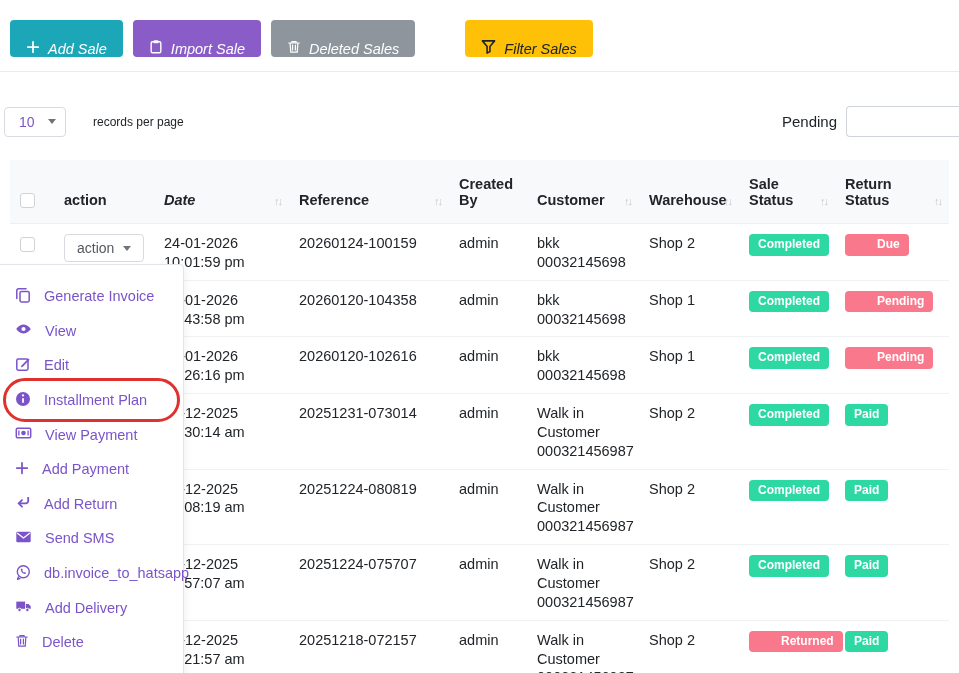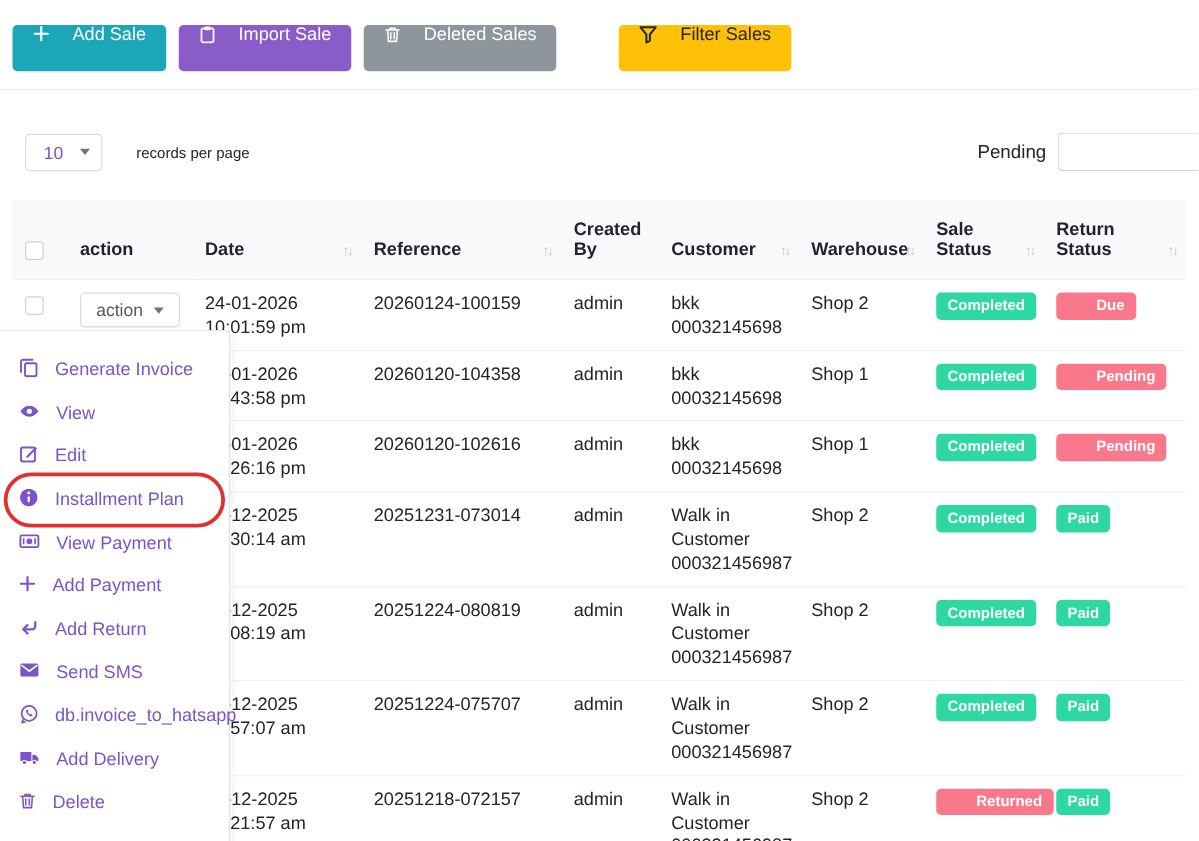--- a/index.html
+++ b/index.html
@@ -2,46 +2,46 @@
 <html style="--teal: #1ba7b7; --purple: #8a5cc8; --gray: #8e959d; --yellow: #fec107; --menu_purple: #7a54c8; --badge_green: #2dd8a2; --badge_red: #f9788c; --annotation_red: #e03131; --header_bg: #f8f9fa; --border_light: #e9ecef;"><head>
 <meta charset="utf-8">
 <style>
   * { box-sizing: border-box; margin: 0; padding: 0; }
   html,body { background:#fff; }
   body { font-family: "Liberation Sans", sans-serif; color:#212529; }
   #app { position:relative; width:959px; height:673px; overflow:hidden; background:#fff; }
 
   
   .toolbar { padding:20px 10px 14px 10px; display:flex; gap:10px; border-bottom:1px solid var(--border_light); }
-  .tbtn { display:inline-flex; align-items:flex-start; gap:18px; height:37px; padding:0 16px;
-          border:none; border-radius:4px; color:#fff; font-size:14.5px; font-family:inherit; cursor:pointer; }
+  .tbtn { display:inline-flex; align-items:flex-end; gap:8px; height:37px; padding:0 16px;
+          border:none; border-radius:4px; color:#fff; font-size:14.5px; font-family:inherit; cursor:pointer;font-style:italic; }
   .tbtn-teal   { background:var(--teal); }
   .tbtn-purple { background:var(--purple); }
   .tbtn-gray   { background:var(--gray); }
   .tbtn-yellow { background:var(--yellow); color:#212529;margin-left:40px; }
 
   
-  .controls { margin-top:34px; padding-left:20px; display:flex; align-items:center; justify-content:space-between; }
+  .controls { margin-top:34px; padding-left:4px; display:flex; align-items:center; justify-content:space-between; }
   .len-select { width:62px; height:30px; border:1px solid #d9dbe0; border-radius:4px; background:#fff;
                 display:flex; align-items:center; justify-content:space-between; padding:0 9px 0 14px; cursor:pointer; }
   .len-select .val { color:var(--menu_purple); font-size:14px; }
   .len-group { display:flex; align-items:center; }
   .len-label { margin-left:27px; font-size:12px; }
   .search-group { display:flex; align-items:center; gap:9px; }
   .search-label { font-size:15px; }
   .search-input { width:113px; height:31px; border:1px solid #ced4da; border-radius:4px 0 0 4px; border-right:none;
                   padding:0 8px; font-size:14px; font-family:inherit; outline:none; }
   .caret { width:0; height:0; border-left:4px solid transparent; border-right:4px solid transparent;
            border-top:5px solid #6c757d; display:inline-block; }
 
   
   table { width:939px; margin:23px 10px 0 10px; border-collapse:collapse; table-layout:fixed; }
   thead th { background:var(--header_bg); text-align:left; vertical-align:bottom; font-size:14.5px; font-weight:700;
              padding:16px 10px 15px 10px; position:relative; border-bottom:1px solid #edeff1; }
-  th.col-cb { width:44px; } th.col-1 { width:100px; } th.col-2 { width:135px; } th.col-3 { width:160px; }
+  th.col-cb { width:44px; } th.col-1 { width:100px; } th.col-2 { width:135px;font-style:italic; } th.col-3 { width:160px; }
   th.col-4 { width:78px; }  th.col-5 { width:112px; } th.col-6 { width:100px; } th.col-7 { width:96px; }
   .sort { position:absolute; right:8px; bottom:16px; font-size:11px; color:#c6c8cc; letter-spacing:-2px; cursor:pointer; }
   tbody td { vertical-align:top; padding:10px 10px 8px 10px; font-size:14.5px; line-height:1.3;
              border-bottom:1px solid #eff1f3; }
   .cb { width:15px; height:15px; border:1px solid #cfd3d8; border-radius:3px; background:#fff; margin-top:3px; cursor:pointer; }
   .action-btn { display:inline-flex; align-items:center; gap:9px; padding:5px 12px; background:#fff;
                 border:1px solid #d8dbdf; border-radius:4px; color:#55595e; font-size:14px; font-family:inherit; cursor:pointer; }
   .action-btn .caret { border-top-color:#6c757d; }
   .badge { display:inline-block; padding:3px 9px; border-radius:4px; color:#fff; font-size:12px; font-weight:700; }
   .badge-green { background:var(--badge_green); }

